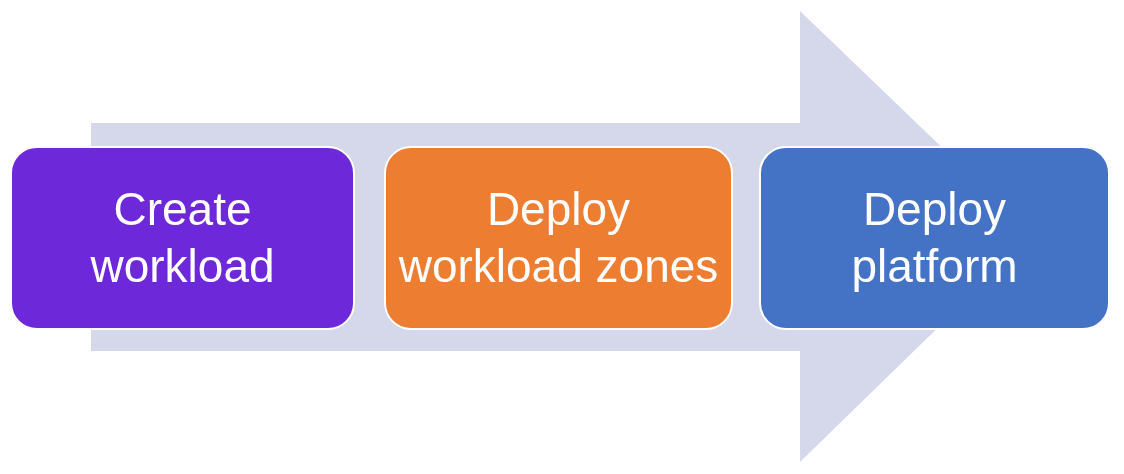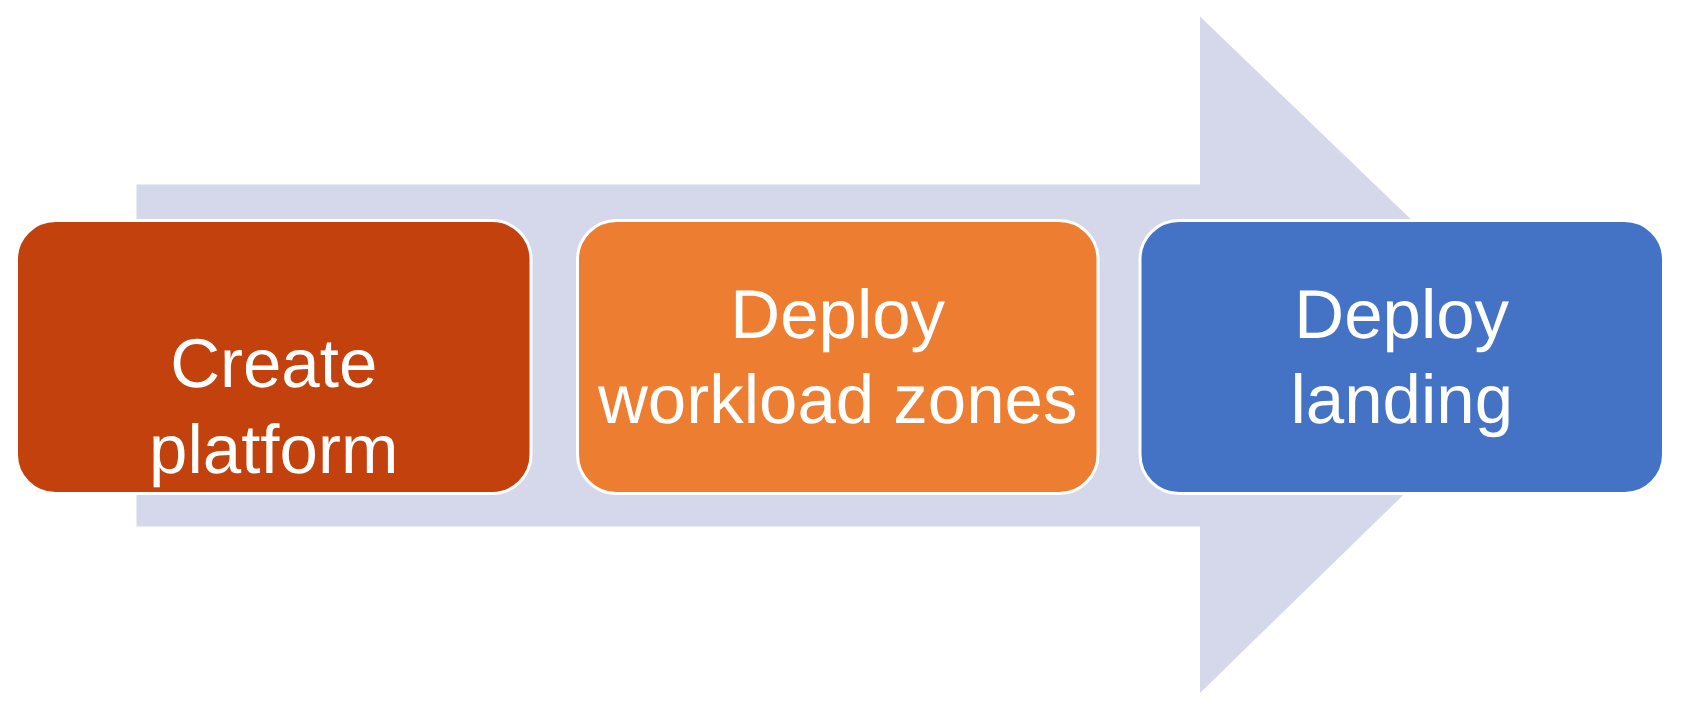--- a/index.html
+++ b/index.html
@@ -49,28 +49,28 @@
 </style>
 </head>
 <body>
 
 <div class="canvas">
 
   <svg class="arrow-svg" viewBox="0 0 1124 474" aria-hidden="true">
     <polygon points="91,123 800,123 800,11 1033,235 800,462 800,351 91,351" fill="#d5d8ea"></polygon>
   </svg>
 
-  <div class="step-box" id="step-1" style="background: #c2410c; justify-content: flex-end;">
+  <div class="step-box" id="step-1" style="background: #6d28d9;">
     <span class="line">Create</span>
-    <span class="line">platform</span>
+    <span class="line">workload</span>
   </div>
 
   <div class="step-box" id="step-2" style="background: rgb(237, 125, 49);">
     <span class="line">Deploy</span>
     <span class="line">workload zones</span>
   </div>
 
   <div class="step-box" id="step-3" style="background: rgb(68, 114, 196);">
     <span class="line">Deploy</span>
-    <span class="line">landing</span>
+    <span class="line">platform</span>
   </div>
 
 </div>
 
 </body></html>

